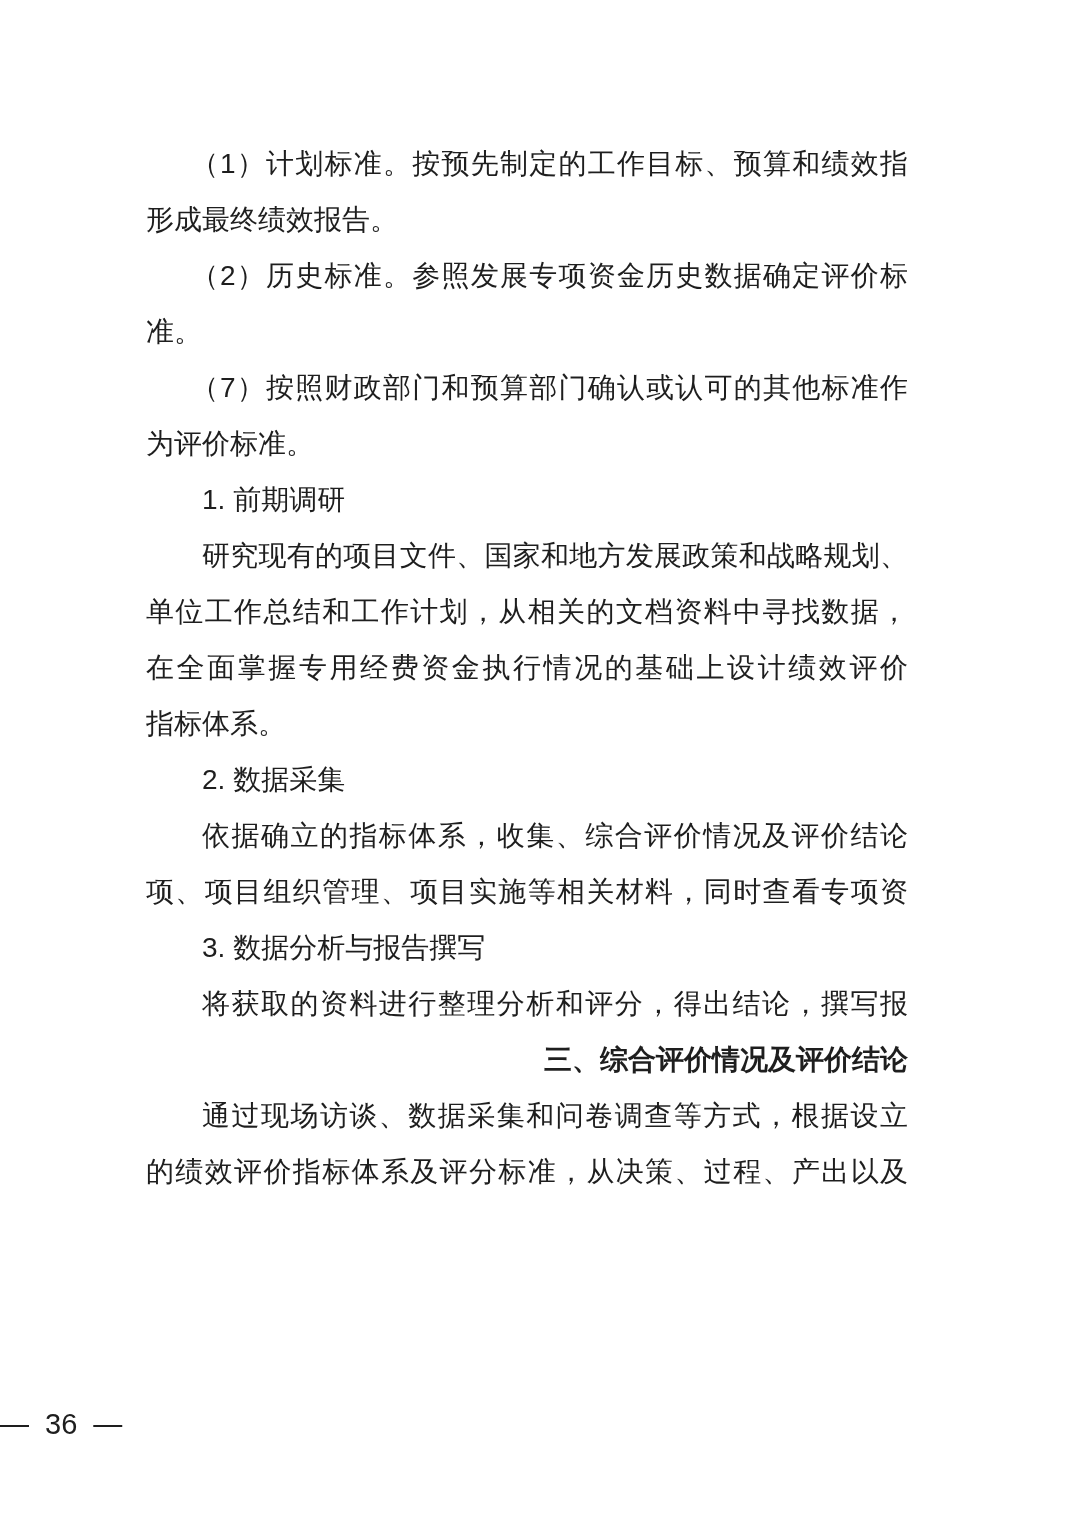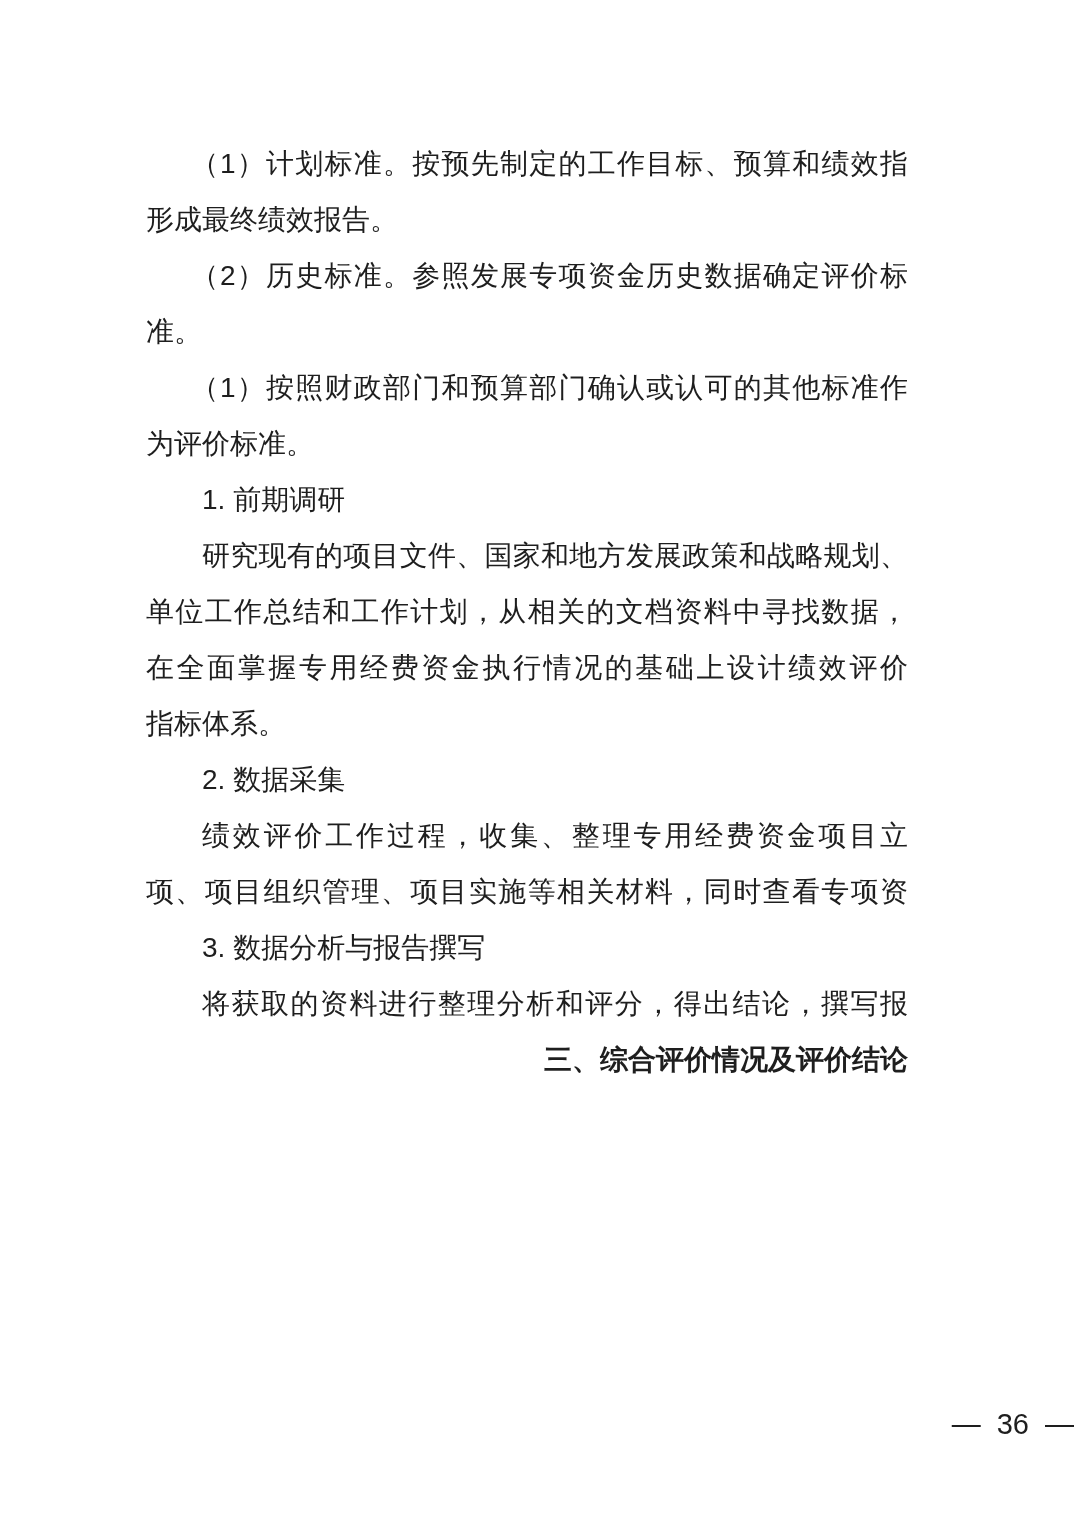--- a/index.html
+++ b/index.html
@@ -40,21 +40,21 @@
   
   .line.indent  { text-indent: 1.6em; }
   
   .line.indent2 { text-indent: 2em; }
   .chapter-heading .line { font-weight: bold; text-align: right; }
   .footer {
     position: absolute;
     left: 0;
     top: 1404px;
     width: 1074px;
-    text-align: right;
+    text-align: left;
     font-size: 29px;
     line-height: 40px;
     word-spacing: 8px;
     color: #1e1e1e;
   }
 </style>
 </head>
 <body>
 
 <div class="page">
@@ -64,56 +64,60 @@
       <div class="line fill indent">（1）计划标准。按预先制定的工作目标、预算和绩效指</div>
       <div class="line">形成最终绩效报告。</div>
     </section>
 
     <section class="block">
       <div class="line fill indent">（2）历史标准。参照发展专项资金历史数据确定评价标</div>
       <div class="line">准。</div>
     </section>
 
     <section class="block">
-      <div class="line fill indent">（1）按照财政部门和预算部门确认或认可的其他标准作</div>
+      <div class="line fill indent">（7）按照财政部门和预算部门确认或认可的其他标准作</div>
       <div class="line">为评价标准。</div>
     </section>
 
 
     <section class="block">
       <div class="line indent2">1. 前期调研</div>
     </section>
 
     <section class="block">
       <div class="line fill indent2">研究现有的项目文件、国家和地方发展政策和战略规划、</div>
       <div class="line fill">单位工作总结和工作计划，从相关的文档资料中寻找数据，</div>
       <div class="line fill">在全面掌握专用经费资金执行情况的基础上设计绩效评价</div>
       <div class="line">指标体系。</div>
     </section>
 
     <section class="block">
       <div class="line indent2">2. 数据采集</div>
     </section>
 
     <section class="block">
-      <div class="line fill indent2">绩效评价工作过程，收集、整理专用经费资金项目立</div>
+      <div class="line fill indent2">依据确立的指标体系，收集、综合评价情况及评价结论</div>
       <div class="line fill">项、项目组织管理、项目实施等相关材料，同时查看专项资</div>
     </section>
 
     <section class="block">
       <div class="line indent2">3. 数据分析与报告撰写</div>
     </section>
 
     <section class="block">
       <div class="line fill indent2">将获取的资料进行整理分析和评分，得出结论，撰写报</div>
     </section>
 
     <section class="block chapter-heading">
       <div class="line indent2">三、综合评价情况及评价结论</div>
     </section>
 
+    <section class="block">
+      <div class="line fill indent2">通过现场访谈、数据采集和问卷调查等方式，根据设立</div>
+      <div class="line fill">的绩效评价指标体系及评分标准，从决策、过程、产出以及</div>
+    </section>
 
   </main>
 
   <footer class="footer">
     <span>— 36 —</span>
   </footer>
 </div>
 
 </body></html>

